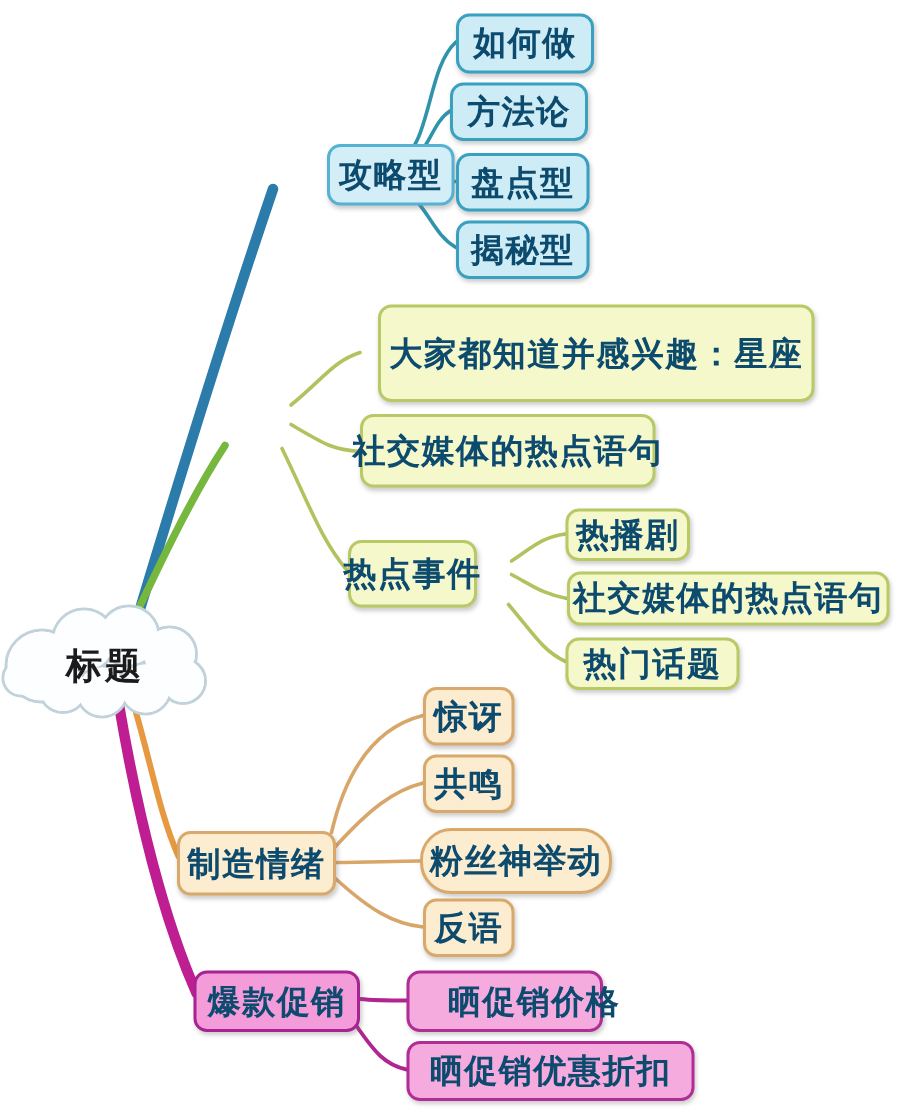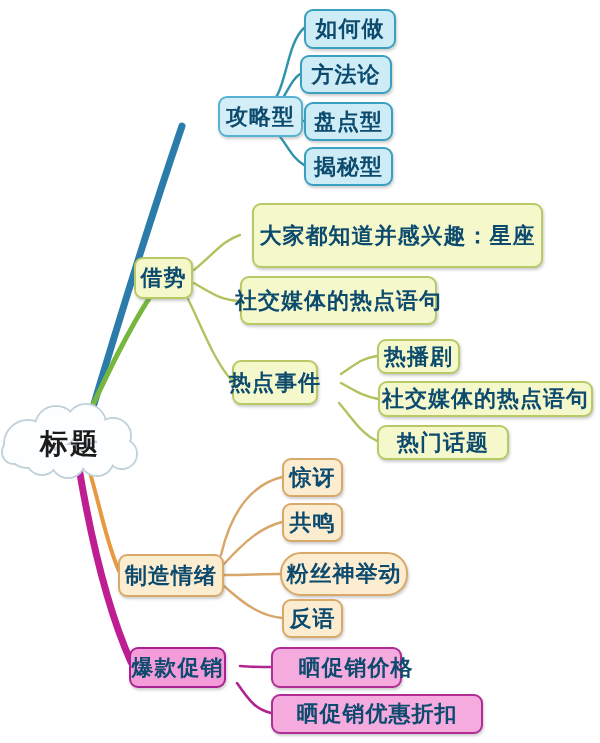--- a/index.html
+++ b/index.html
@@ -28,36 +28,36 @@
   #n-method     {left:300px;top:55px; width:92px; height:39px;}
   #n-inventory  {left:304px;top:102px;width:89px; height:39px;}
   #n-reveal     {left:304px;top:147px;width:89px; height:39px;}
   
   #n-leverage   {left:134px;top:257px;width:59px; height:42px;}
   #n-known      {left:252px;top:203px;width:291px;height:65px;}
   #n-celebrity  {left:240px;top:276px;width:197px;height:49px;}
   #n-hotevent   {left:232px;top:360px;width:86px;height:45px;}
   #n-hotdrama   {left:377px;top:339px;width:83px; height:35px;}
   #n-social     {left:378px;top:381px;width:215px;height:36px;}
-  #n-hottopic   {left:377px;top:425px;width:132px;height:35px;}
+  #n-hottopic   {left:377px;top:425px;width:116px;height:35px;}
   
   #n-emotion    {left:118px;top:554px;width:106px;height:43px;}
   #n-surprise   {left:282px;top:458px;width:61px; height:39px;}
   #n-resonance  {left:282px;top:503px;width:61px; height:39px;}
   #n-fanact     {left:280px;top:552px;width:128px;height:44px;border-radius:21px;}
   #n-irony      {left:282px;top:599px;width:61px; height:39px;}
   
-  #n-promo      {left:129px;top:647px;width:97px;height:41px;}
+  #n-promo      {left:129px;top:647px;width:111px;height:41px;}
   #n-price      {left:271px;top:647px;width:131px;height:41px;padding-left:39px;}
-  #n-discount   {left:271px;top:694px;width:212px;height:40px;}
+  #n-discount   {left:271px;top:694px;width:192px;height:40px;}
 
   #root-label{
     position:absolute;left:18px;top:427px;width:104px;height:34px;
     display:flex;align-items:center;justify-content:center;
-    font-weight:700;font-size:28px;color:#1b1b1b;letter-spacing:2px;cursor:pointer;
+    font-weight:700;font-size:24px;color:#1b1b1b;letter-spacing:2px;cursor:pointer;
   }
 </style>
 </head>
 <body>
 
 <div id="canvas">
 
   <svg id="wires" viewBox="0 0 600 743" xmlns="http://www.w3.org/2000/svg">
 
     <path d="M 88 424 C 110 350 150 220 182 126" stroke="#2c7cab" stroke-width="7" fill="none" stroke-linecap="round"></path>
@@ -120,21 +120,20 @@
   </svg>
 
   <div id="root-label">标题</div>
 
   <div class="node blue-p" id="n-strategy">攻略型</div>
   <div class="node blue" id="n-how">如何做</div>
   <div class="node blue" id="n-method">方法论</div>
   <div class="node blue" id="n-inventory">盘点型</div>
   <div class="node blue" id="n-reveal">揭秘型</div>
 
-  <div class="node green" id="n-leverage">借势</div>
   <div class="node green" id="n-known">大家都知道并感兴趣：星座</div>
   <div class="node green" id="n-celebrity">社交媒体的热点语句</div>
   <div class="node green" id="n-hotevent">热点事件</div>
   <div class="node green" id="n-hotdrama">热播剧</div>
   <div class="node green" id="n-social">社交媒体的热点语句</div>
   <div class="node green" id="n-hottopic">热门话题</div>
 
   <div class="node orange" id="n-emotion">制造情绪</div>
   <div class="node orange" id="n-surprise">惊讶</div>
   <div class="node orange" id="n-resonance">共鸣</div>

